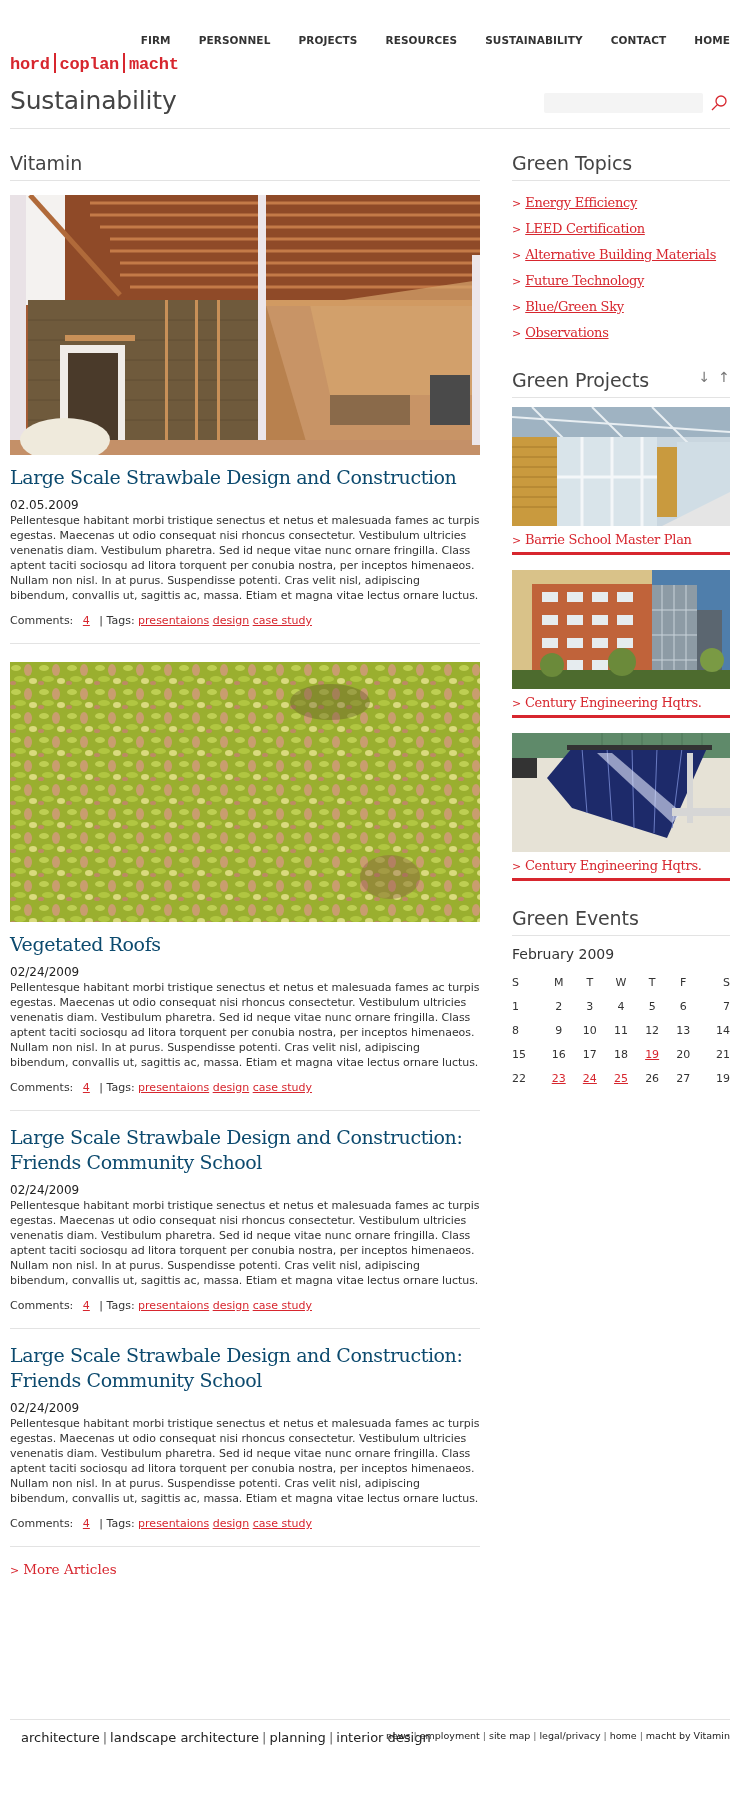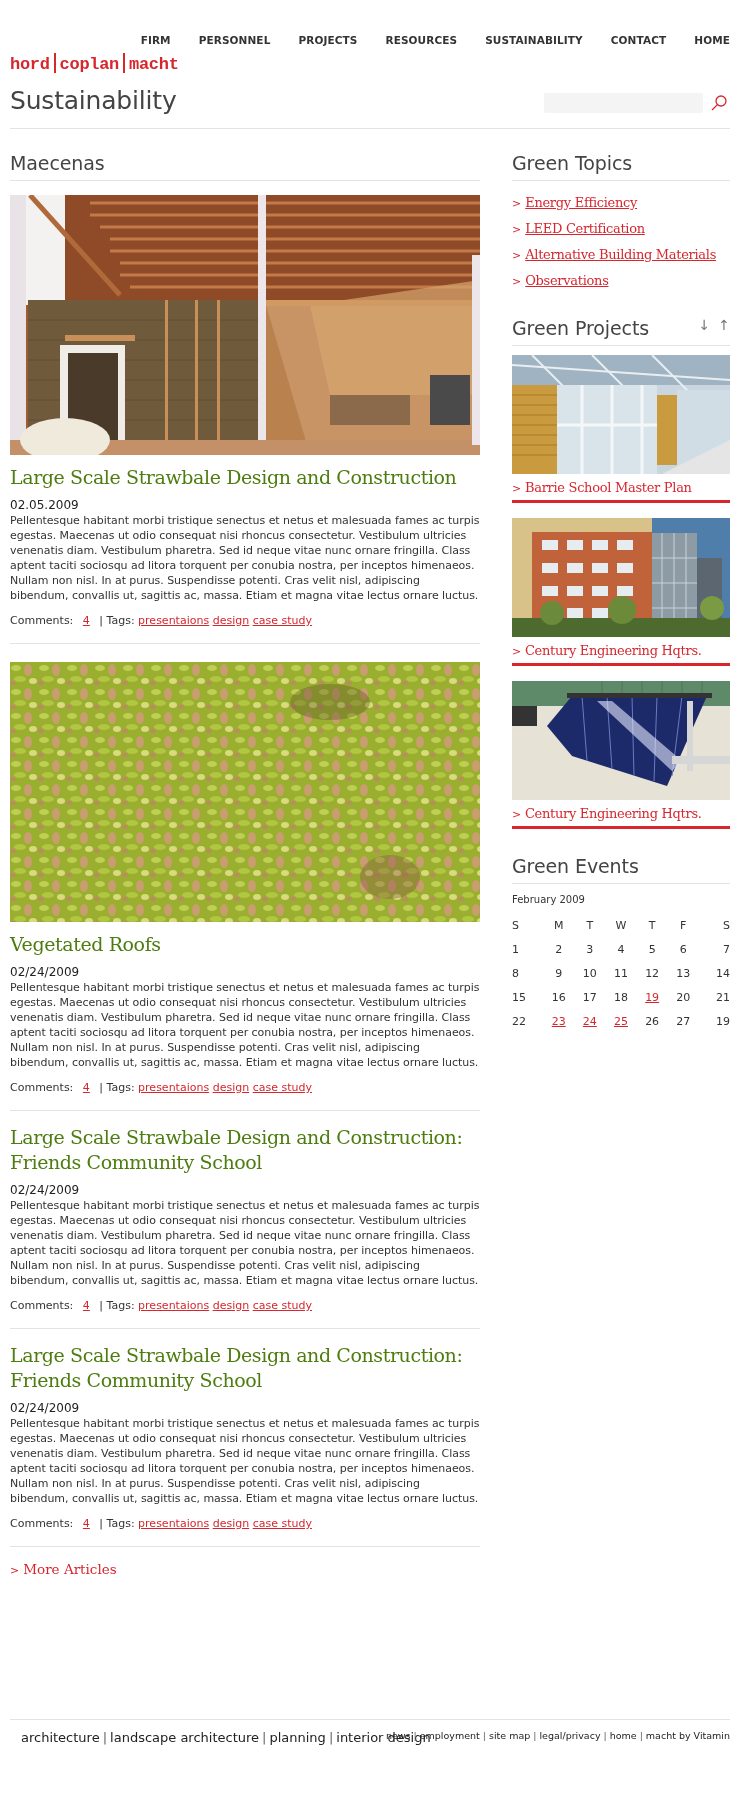--- a/index.html
+++ b/index.html
@@ -17,21 +17,21 @@
     .page-title { position: absolute; left: 10px; top: 86px; font-size: 25px; font-weight: normal; color: #444; letter-spacing: -0.2px; }
     .search-box { position: absolute; left: 544px; top: 93px; width: 159px; height: 20px; background: #f4f4f4; border: none; border-radius: 2px; }
     .search-icon { position: absolute; left: 710px; top: 94px; width: 18px; height: 18px; }
     .rule-top { position: absolute; left: 10px; top: 128px; width: 720px; height: 1px; background: #e3e3e3; }
 
     
     .main { position: absolute; left: 10px; top: 152px; width: 470px; }
     .section-h { font-size: 19px; color: #444; font-weight: normal; padding-bottom: 6px; border-bottom: 1px solid #e3e3e3; letter-spacing: -0.1px; }
     .article { border-bottom: 1px solid #e3e3e3; padding-bottom: 16px; }
     .article-img { display: block; width: 470px; height: 260px; margin-top: 14px; }
-    .article-title { font-family: "DejaVu Serif", serif; font-size: 19px; color: #4d7c0f; font-weight: normal; line-height: 25px; margin-top: 10px; letter-spacing: -0.4px; }
+    .article-title { font-family: "DejaVu Serif", serif; font-size: 19px; color: #0c4a6e; font-weight: normal; line-height: 25px; margin-top: 10px; letter-spacing: -0.4px; }
     .article-date { font-size: 12px; color: #222; margin-top: 8px; line-height: 15px; }
     .article-body { font-size: 11px; line-height: 15px; color: #333; letter-spacing: -0.05px; }
     .article-meta { font-size: 11px; color: #333; margin-top: 11px; }
     .article-meta a { color: #d7262e; }
     .article-meta .cnt { margin: 0 6px 0 6px; }
     .article + .article { margin-top: 0; }
     .article.noimg { padding-top: 14px; }
     .article.noimg .article-title { margin-top: 0; }
     .more { margin-top: 14px; font-family: "DejaVu Serif", serif; font-size: 13.5px; color: #d7262e; text-decoration: none; display: inline-block; }
     .chev { font-family: "DejaVu Sans", sans-serif; font-size: 11px; color: #d7262e; margin-right: 4px; }
@@ -45,21 +45,21 @@
     .gp-head .section-h { border-bottom: none; padding-bottom: 0; }
     .gp-arrows { display: flex; gap: 8px; padding-bottom: 6px; }
     .gp-arrows span { font-size: 14px; color: #777; cursor: pointer; }
     .gp-rule { height: 1px; background: #e3e3e3; margin-top: 6px; }
     .proj { margin-top: 9px; }
     .proj + .proj { margin-top: 15px; border-radius: 14px; }
     .proj-img { display: block; width: 218px; height: 119px; }
     .proj-cap { display: block; font-family: "DejaVu Serif", serif; font-size: 13px; color: #d7262e; text-decoration: none; padding: 6px 0 5px 0; border-bottom: 3px solid #d7262e; letter-spacing: -0.3px; white-space: nowrap; }
 
     .ev-head { margin-top: 26px; }
-    .cal-month { font-size: 10px; color: #333; margin-top: 10px; }
+    .cal-month { font-size: 14px; color: #333; margin-top: 10px; }
     .cal { width: 218px; border-collapse: collapse; margin-top: 8px; }
     .cal th, .cal td { font-size: 11px; font-weight: normal; color: #333; height: 24px; text-align: center; }
     .cal th:first-child, .cal td:first-child { text-align: left; }
     .cal th:last-child, .cal td:last-child { text-align: right; }
     .cal td a { color: #d7262e; }
 
     
     .foot-rule { position: absolute; left: 10px; top: 1719px; width: 720px; height: 1px; background: #e3e3e3; }
     .foot-left { position: absolute; left: 21px; top: 1730px; font-size: 13px; color: #222; }
     .foot-right { position: absolute; right: 10px; top: 1730px; font-size: 9.5px; color: #222; }
@@ -85,21 +85,21 @@
 
 <h1 class="page-title">Sustainability</h1>
 <input class="search-box" type="text" placeholder="" style="">
 <svg class="search-icon" viewBox="0 0 18 18">
   <circle cx="11" cy="7" r="5" fill="none" stroke="#d7262e" stroke-width="1.3"></circle>
   <line x1="7.4" y1="10.6" x2="2" y2="16" stroke="#d7262e" stroke-width="1.3"></line>
 </svg>
 <div class="rule-top"></div>
 
 <main class="main">
-  <h2 class="section-h">Maecenas</h2>
+  <h2 class="section-h">Vitamin</h2>
 
   
   <article class="article">
     <svg class="article-img" viewBox="0 0 470 260" preserveAspectRatio="none">
       <rect width="470" height="260" fill="#a35a33"></rect>
       <rect x="0" y="0" width="470" height="110" fill="#8f4a28"></rect>
       <g stroke="#c47a48" stroke-width="3">
         <line x1="80" y1="8" x2="470" y2="8"></line>
           <line x1="80" y1="20" x2="470" y2="20"></line>
         <line x1="90" y1="32" x2="470" y2="32"></line>
@@ -218,20 +218,22 @@
     <span class="chev">&gt;</span><span>More Articles</span>
   </a>
 </main>
 
 <aside class="side">
   <h2 class="section-h">Green Topics</h2>
   <ul class="topics">
     <li><span class="chev">&gt;</span><a href="#">Energy Efficiency</a></li>
     <li><span class="chev">&gt;</span><a href="#">LEED Certification</a></li>
     <li><span class="chev">&gt;</span><a href="#">Alternative Building Materials</a></li>
+    <li><span class="chev">&gt;</span><a href="#">Future Technology</a></li>
+    <li><span class="chev">&gt;</span><a href="#">Blue/Green Sky</a></li>
     <li><span class="chev">&gt;</span><a href="#">Observations</a></li>
   </ul>
 
   <div class="gp-head">
     <h2 class="section-h">Green Projects</h2>
     <div class="gp-arrows">
       <span>↓</span>
       <span>↑</span>
     </div>
   </div>

